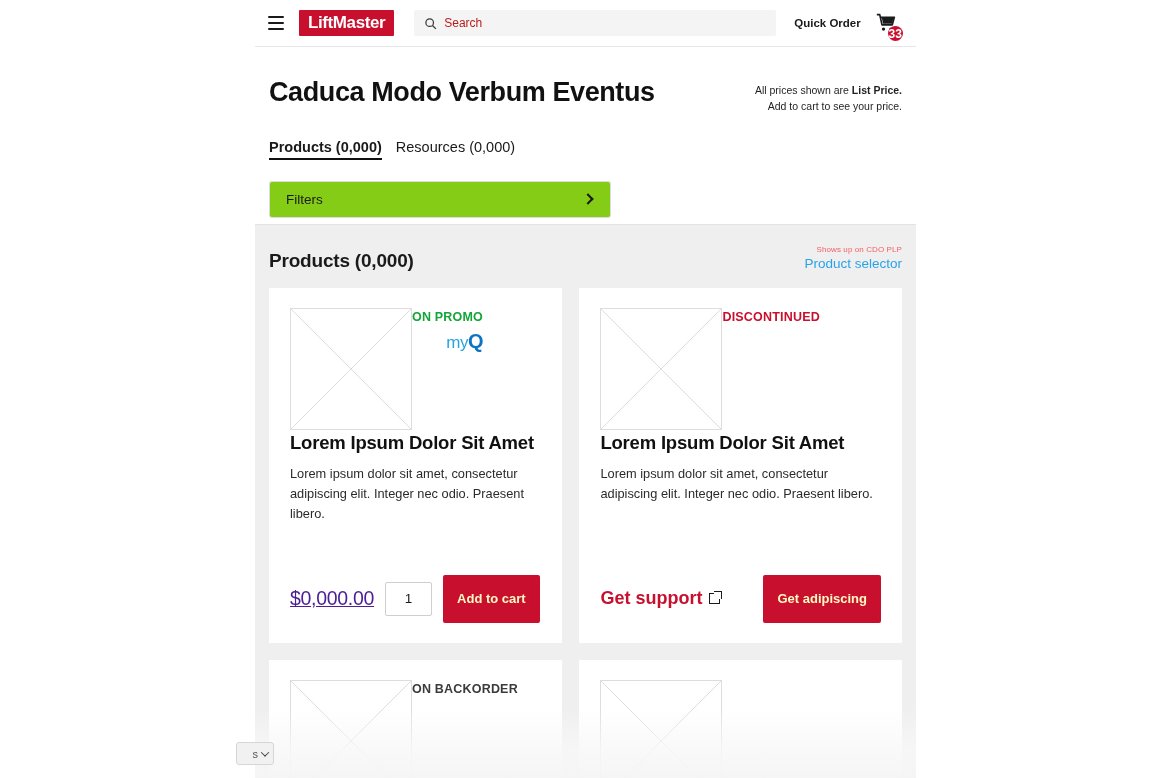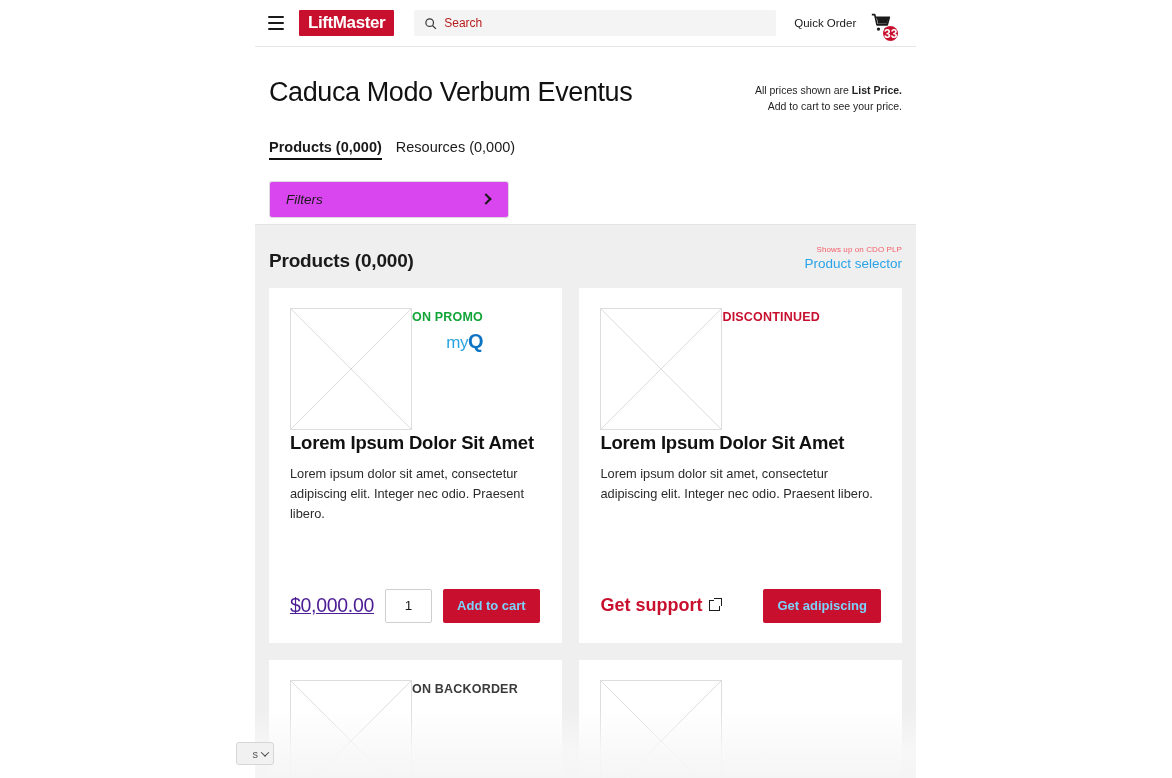--- a/index.html
+++ b/index.html
@@ -69,21 +69,21 @@
     gap: 7px;
     margin-left: 10px;
     margin-right: 8px;
     max-width: 362px;
     cursor: text;
   }
   .search .ph {
     font-size: 12px; color: #b91c1c; font-family: "Liberation Sans", sans-serif;
   }
   .quick-order {
-    font-size: 11.5px; font-weight: 400; color: #1a1a1a; white-space: nowrap; cursor: pointer;
+    font-size: 11.5px; font-weight: 700; color: #1a1a1a; white-space: nowrap; cursor: pointer;
   }
   .cart-wrap {
     position: relative; width: 30px; height: 26px; cursor: pointer;
     display: flex; align-items: center; justify-content: center;
   }
   .cart-badge {
     position: absolute; right: -2px; top: 16px;
     background: #c8102e; color: #fff;
     font-size: 12px; font-weight: 700;
     border-radius: 50%;
@@ -99,21 +99,21 @@
     border-bottom: 1px solid #e3e3e3;
     height: 178px;
   }
   .hero-row {
     display: flex;
     align-items: flex-start;
     justify-content: space-between;
   }
   .page-title {
     font-size: 27px;
-    font-weight: 400;
+    font-weight: 700;
     color: #111111;
     letter-spacing: -0.4px;
     line-height: 1.15;
   }
   .price-note {
     text-align: right;
     font-size: 10.5px;
     color: #1f1f1f;
     line-height: 1.5;
     padding-top: 6px;
@@ -131,30 +131,29 @@
     cursor: pointer;
     white-space: nowrap;
   }
   .tab.active {
     font-weight: 700;
     border-bottom: 2px solid #111111;
   }
   .filters-bar {
     margin-top: 21px;
     height: 37px;
-    background: #d946ef;
+    background: #84cc16;
     border: 1px solid #dcdcdc;
     border-radius: 3px;
     display: flex;
     align-items: center;
     justify-content: space-between;
     padding: 0 16px;
-    width: 240px;
-    cursor: pointer;
-    font-style: italic;
+    width: 342px;
+    cursor: pointer;
   }
   .filters-bar .lbl { font-size: 13.5px; color: #1a1a1a; }
   .chev-r {
     width: 8px; height: 8px;
     border-top: 2px solid #1a1a1a;
     border-right: 2px solid #1a1a1a;
     transform: rotate(45deg);
     margin-right: 2px;
   }
 
@@ -260,23 +259,23 @@
     border: 1px solid #cfcfcf;
     border-radius: 2px;
     background: #fff;
     text-align: center;
     font-size: 13.5px;
     color: #1a1a1a;
     font-family: "Liberation Sans", sans-serif;
   }
   .btn-primary {
     background: #c8102e;
-    color: #7dd3fc;
+    color: #fef9c3;
     border: none;
-    height: 34px;
+    height: 48px;
     padding: 0 14px;
     font-size: 13px;
     font-weight: 700;
     border-radius: 2px;
     cursor: pointer;
     font-family: "Liberation Sans", sans-serif;
     white-space: nowrap;
     text-align: center;
   }
   .link-support {

